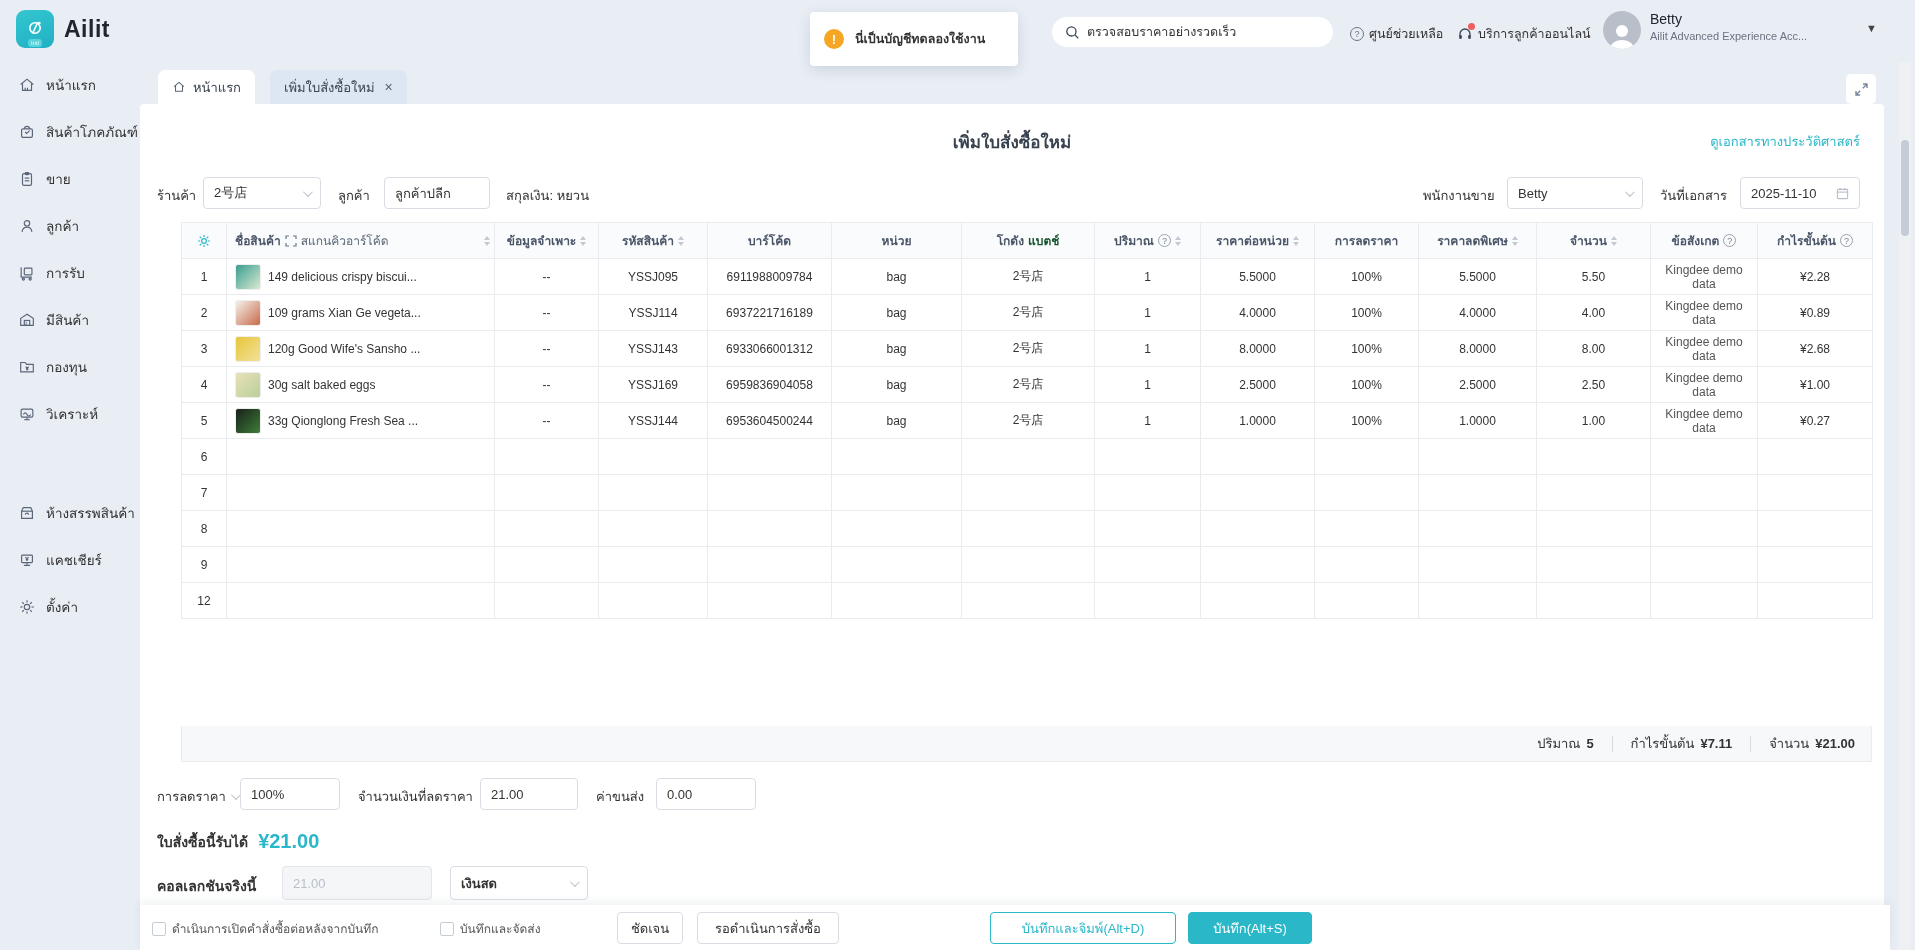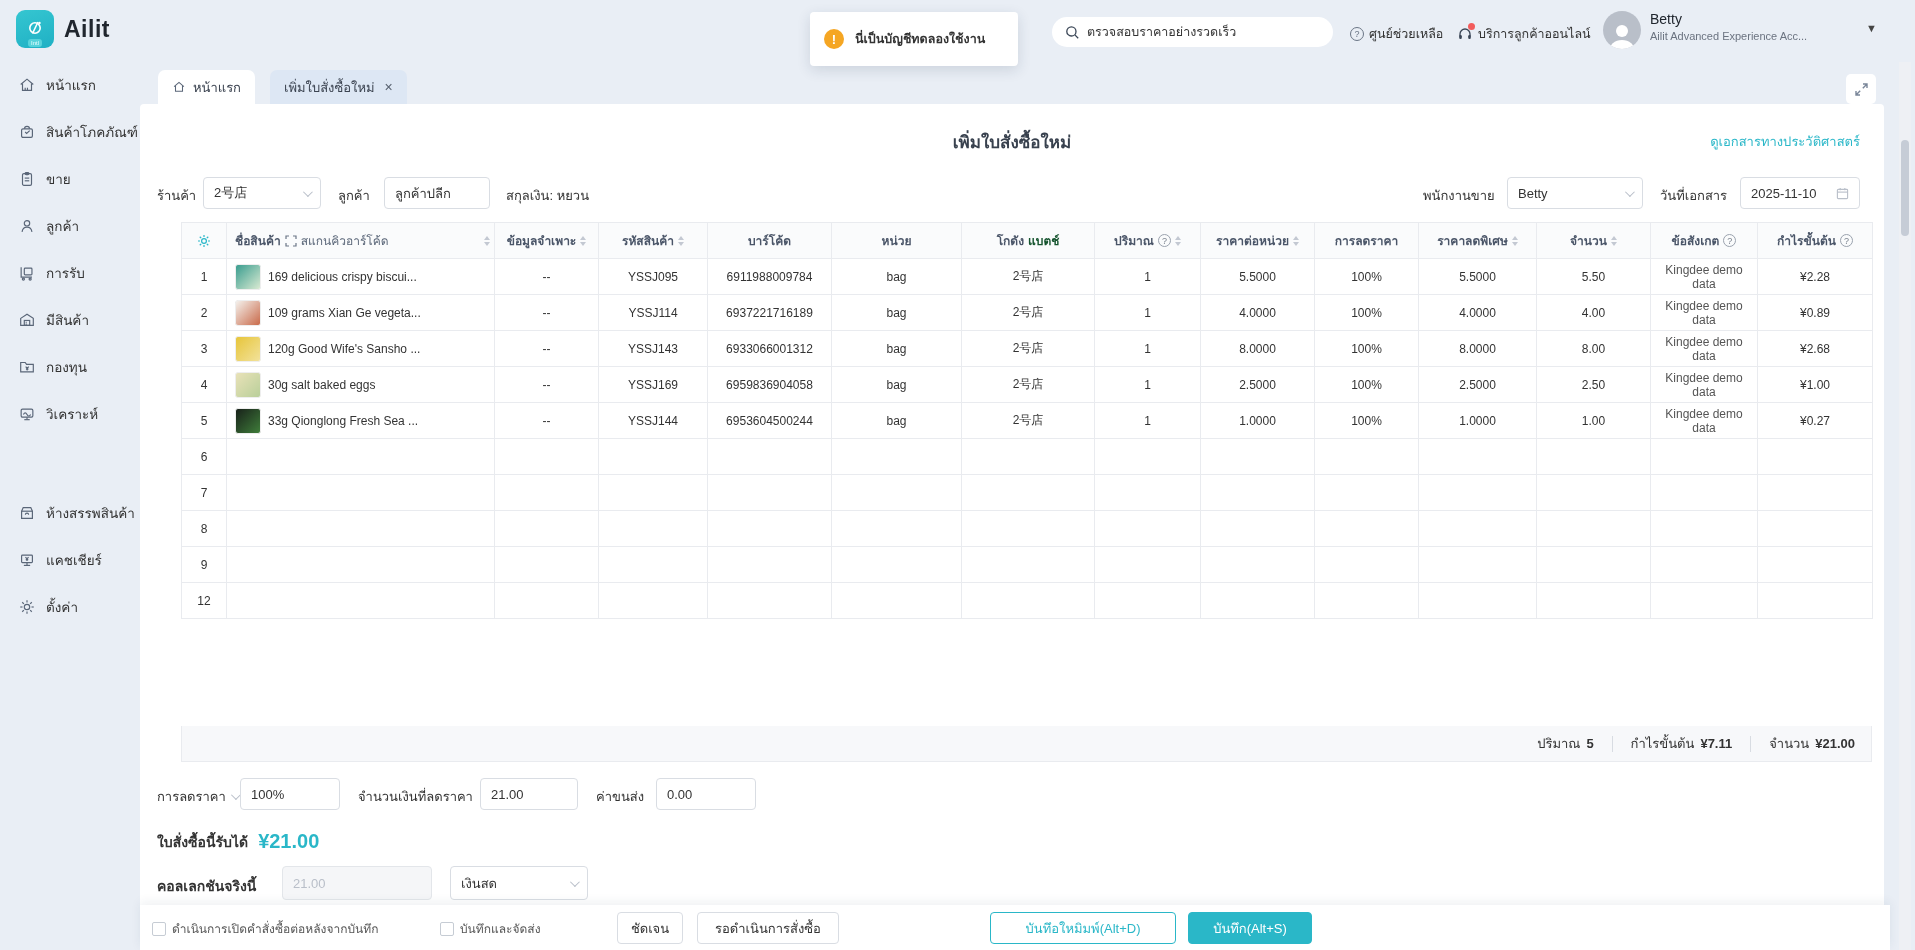--- a/index.html
+++ b/index.html
@@ -105,21 +105,21 @@
     font-size:13px; color:#333; padding:0 10px; outline:none; }
   .receivable { position:absolute; top:726px; left:17px; display:flex; align-items:center; gap:10px; }
   .recv-label { font-size:14px; font-weight:bold; color:#333; }
   .recv-amount { font-size:20px; font-weight:bold; color:#2ab7c8; }
   .actual-row { position:absolute; top:762px; left:0; width:100%; height:36px; }
   .actual-label { position:absolute; left:17px; top:9px; font-size:14px; font-weight:bold; color:#333; }
   .actual-input { position:absolute; left:142px; top:0; width:150px; height:34px; background:#f5f6f8;
     border:1px solid #e3e6ea; border-radius:4px; color:#b9bfc9; font-size:13px; padding:0 10px; }
   .pay-select { position:absolute; left:310px; top:0; width:138px; height:34px; border:1px solid #d9dde3;
     border-radius:4px; display:flex; align-items:center; justify-content:space-between; padding:0 10px;
-    font-size:13px; color:#333; cursor:pointer; background:#fff; }
+    font-size:13px; color:#333; cursor:pointer; background:#fff;font-weight:bold; }
 
   
   .footer { left:140px; top:905px; width:1750px; height:45px; background:#fff;
     box-shadow:0 -3px 10px rgba(30,50,80,.07); z-index:20; }
   .fchk { position:absolute; top:14px; display:flex; align-items:center; gap:6px; font-size:12px; color:#555; cursor:pointer; }
   .box { width:14px; height:14px; border:1px solid #c6ccd4; border-radius:2px; background:#fff; flex:0 0 auto; }
   .fbtn { position:absolute; top:7px; height:32px; border-radius:4px; font-size:13px; display:flex;
     align-items:center; justify-content:center; cursor:pointer; border:1px solid #d9dde3; background:#fff; color:#333; }
   .btn-clear { left:477px; width:66px; }
   .btn-pending { left:557px; width:142px; }
@@ -466,21 +466,21 @@
           </th>
       </tr>
     </thead>
     <tbody>
 
         <tr>
           <td class="c-idx">1</td>
           <td class="c-name">
             <div class="namewrap">
               <span class="thumb" style="background: linear-gradient(135deg, rgb(58, 157, 143), rgb(217, 234, 210));"></span>
-              <span class="pname">169 delicious crispy biscui...</span>
+              <span class="pname">149 delicious crispy biscui...</span>
             </div>
           </td>
           <td>--</td>
           <td>YSSJ095</td>
           <td>6911988009784</td>
           <td>bag</td>
           <td>2号店</td>
           <td>1</td>
           <td>5.5000</td>
           <td>100%</td>
@@ -728,18 +728,18 @@
   <label class="fchk" style="left:12px">
     <span class="box"></span>
     <span>ดำเนินการเปิดคำสั่งซื้อต่อหลังจากบันทึก</span>
   </label>
   <label class="fchk" style="left:300px">
     <span class="box"></span>
     <span>บันทึกและจัดส่ง</span>
   </label>
   <div class="fbtn btn-clear">ชัดเจน</div>
   <div class="fbtn btn-pending">รอดำเนินการสั่งซื้อ</div>
-  <div class="fbtn btn-saveprint">บันทึอใหมิมพ์(Alt+D)</div>
+  <div class="fbtn btn-saveprint">บันทึกและจิมพ์(Alt+D)</div>
   <div class="fbtn btn-save">บันทึก(Alt+S)</div>
 </div>
 
 <div class="abs sb-track"></div>
 <div class="abs sb-thumb"></div>
 
 </body></html>

